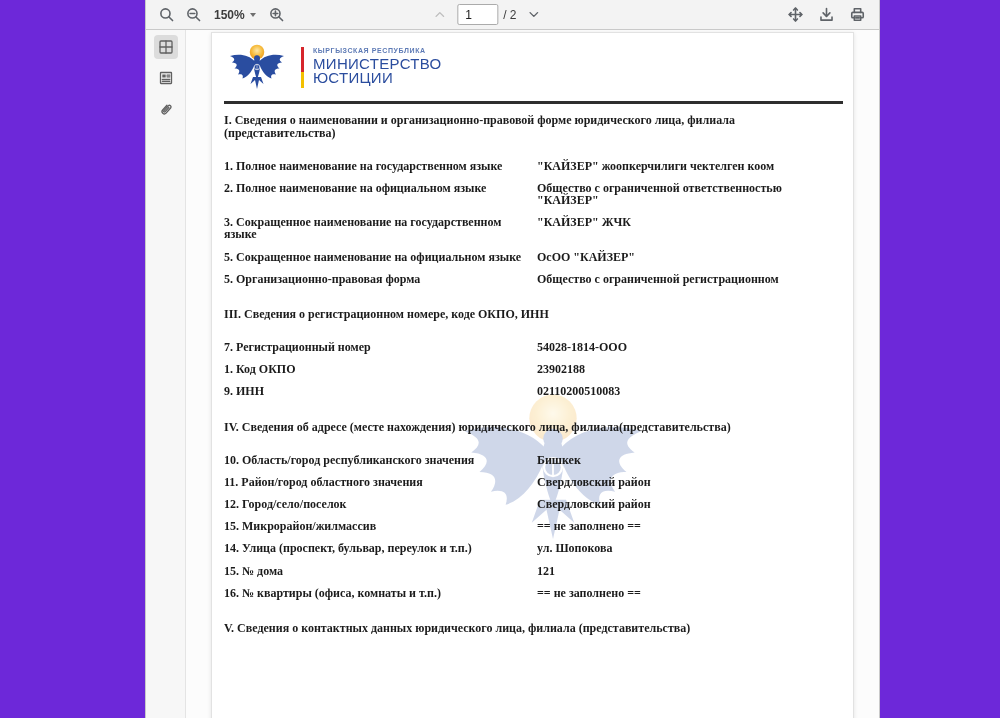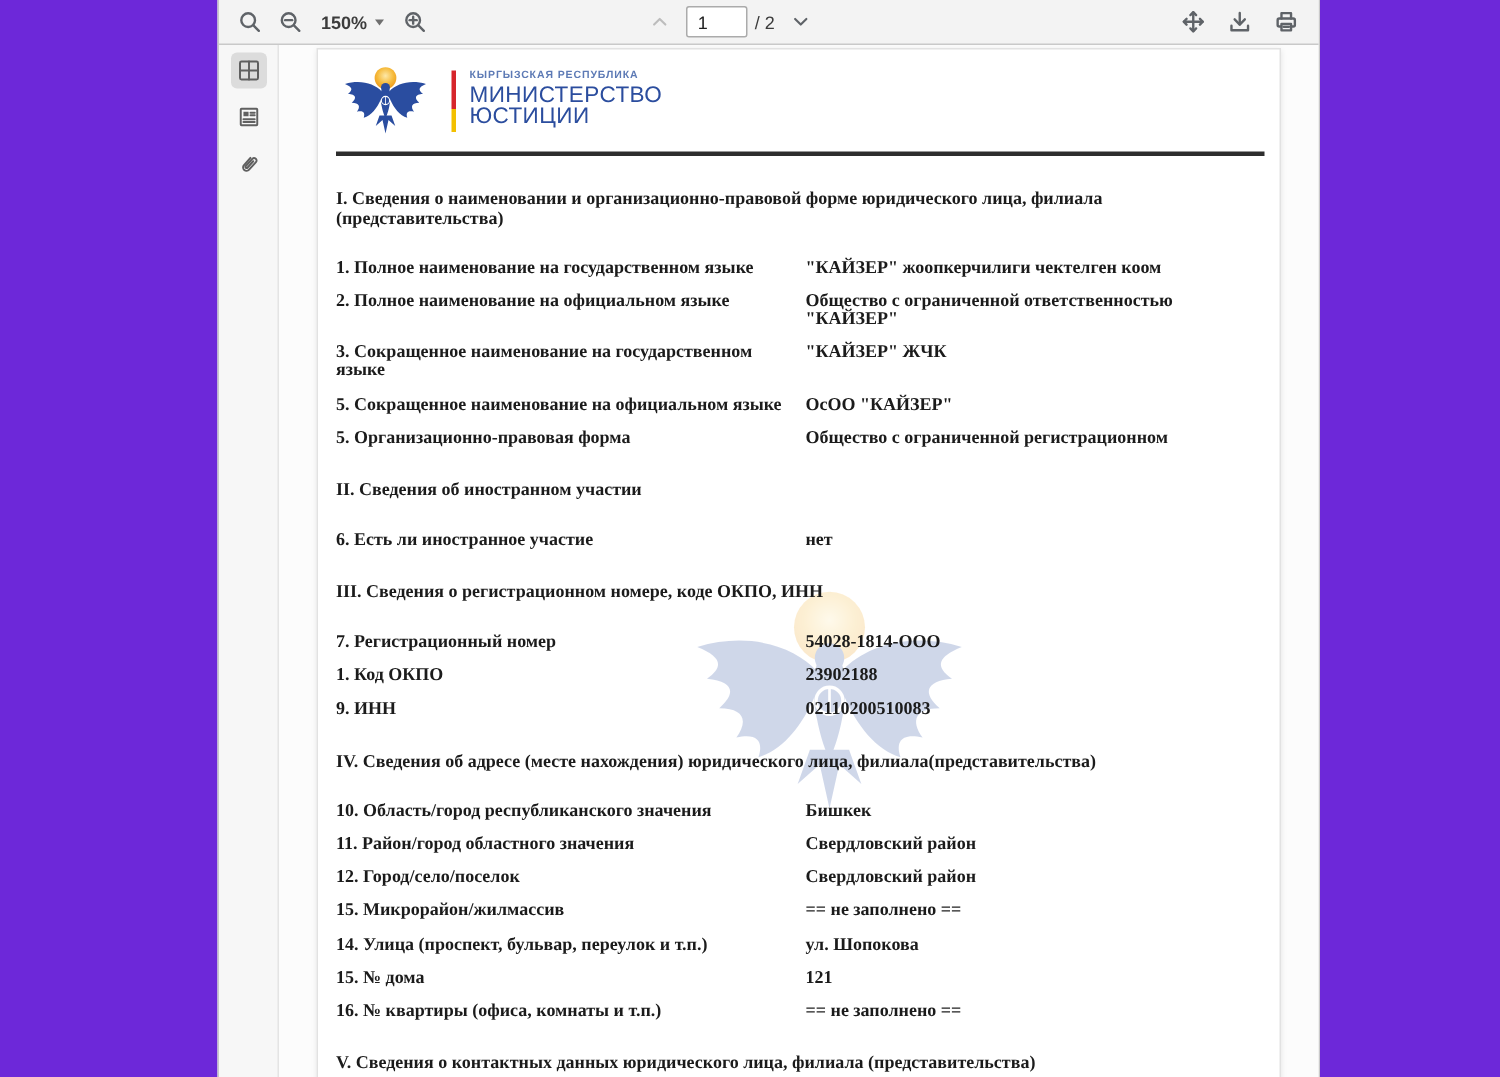--- a/index.html
+++ b/index.html
@@ -56,21 +56,21 @@
   .logo-bar{width:3px;height:41px;margin:5px 9px 0 13px;
     background:linear-gradient(to bottom,var(--logo_bar_red) 0 62%,var(--logo_bar_yellow) 62% 100%)}
   .logo-text{padding-top:5px;font-family:"Liberation Sans",sans-serif}
   .logo-country{font-size:7px;letter-spacing:.6px;color:#5d7ab5;font-weight:700;margin-bottom:3px}
   .logo-ministry{font-size:15px;line-height:13.5px;color:var(--logo_blue);font-weight:400;letter-spacing:.3px}
   .rule{height:2.5px;background:#2e2e2e;margin-top:3px;position:relative;z-index:2}
 
   
   #sections{position:relative;z-index:2}
   .section{margin-top:23px}
-  #sections .section:first-child{margin-top:22px}
+  #sections .section:first-child{margin-top:10px}
   .sec-title{margin:0;font-size:12px;line-height:13px;font-weight:700}
   .sec-items{margin-top:20px}
   .row{display:flex;margin-bottom:10px;line-height:12.2px}
   .row .label{flex:0 0 313px;width:313px;padding-right:10px}
   .row .value{flex:1}
 
   .watermark{position:absolute;left:243px;top:352px;width:196px;height:184px;opacity:.22;z-index:1;pointer-events:none}
   .watermark svg{width:100%;height:100%}
 </style>
 </head>
@@ -249,29 +249,20 @@
     <div class="value">ОсОО "КАЙЗЕР"</div>
   </div>
 
   <div class="row">
     <div class="label">5. Организационно-правовая форма</div>
     <div class="value">Общество с ограниченной регистрационном</div>
   </div>
 </div>
   </section>
 
-  <section class="section">
-    <h3 class="sec-title">II. Сведения об иностранном участии</h3>
-    <div class="sec-items">
-  <div class="row">
-    <div class="label">6. Есть ли иностранное участие</div>
-    <div class="value">нет</div>
-  </div>
-</div>
-  </section>
 
   <section class="section">
     <h3 class="sec-title">III. Сведения о регистрационном номере, коде ОКПО, ИНН</h3>
     <div class="sec-items">
   <div class="row">
     <div class="label">7. Регистрационный номер</div>
     <div class="value">54028-1814-ООО</div>
   </div>
 
   <div class="row">

